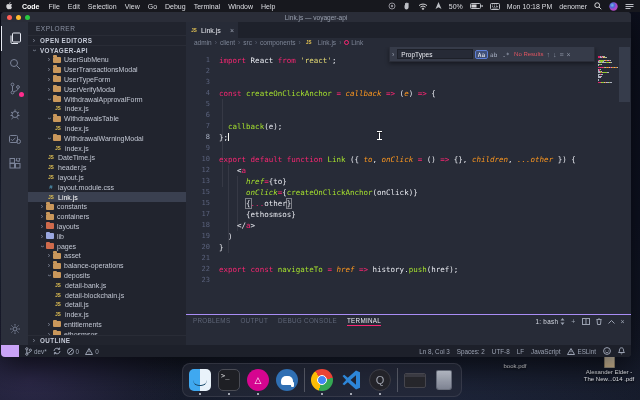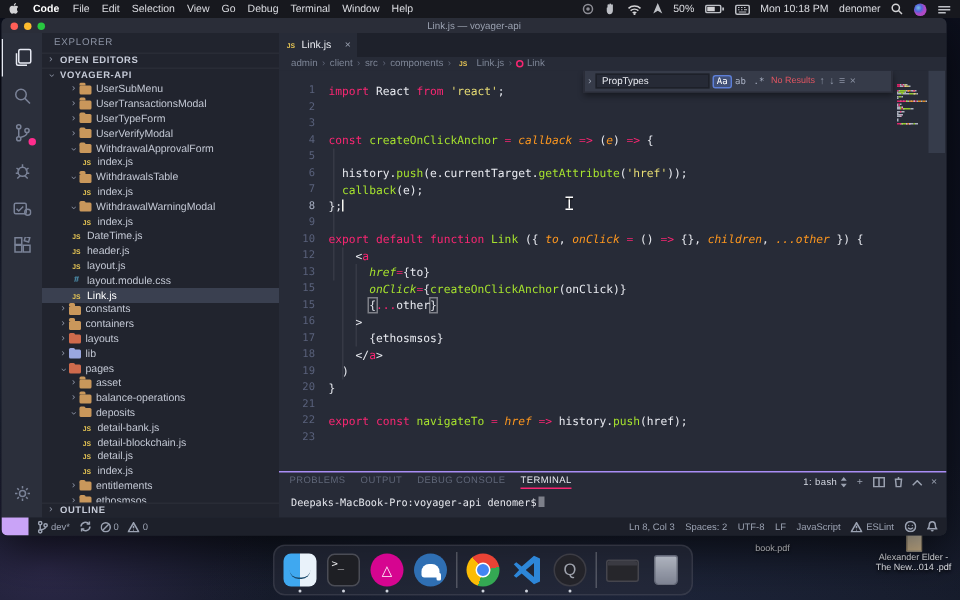--- a/index.html
+++ b/index.html
@@ -544,30 +544,29 @@
         <div id="codearea">
           <div class="guide" style="left:36px; top:52px; height:88px;"></div>
           <div class="guide" style="left:42px; top:118px; height:88px;"></div>
           <div class="guide" style="left:51px; top:129px; height:55px;"></div>
           <div id="codelines">
               <div class="cline"><span class="lnum">1</span><span class="ltext"><span class="tk-k">import</span><span class="tk-d"> React </span><span class="tk-k">from</span><span class="tk-d"> </span><span class="tk-s">'react'</span><span class="tk-d">;</span></span></div>
               <div class="cline"><span class="lnum">2</span></div>
               <div class="cline"><span class="lnum">3</span><span class="ltext"></span></div>
               <div class="cline"><span class="lnum">4</span><span class="ltext"><span class="tk-k">const</span><span class="tk-d"> </span><span class="tk-g">createOnClickAnchor</span><span class="tk-d"> </span><span class="tk-k">=</span><span class="tk-d"> </span><span class="tk-p">callback</span><span class="tk-d"> </span><span class="tk-k">=&gt;</span><span class="tk-d"> (</span><span class="tk-p">e</span><span class="tk-d">) </span><span class="tk-k">=&gt;</span><span class="tk-d"> {</span></span></div>
               <div class="cline"><span class="lnum">5</span></div>
-              <div class="cline"><span class="lnum">6</span><span class="ltext"><span class="tk-d">  history.</span><span class="tk-g">push</span><span class="tk-d">(e.currentTarget.</span><span class="tk-g">getAttribute</span><span class="tk-d">(</span><span class="tk-s">'href'</span><span class="tk-d">));</span></span></div>
+              <div class="cline"><span class="lnum">6</span></div>
               <div class="cline"><span class="lnum">7</span><span class="ltext"><span class="tk-d">  </span><span class="tk-g">callback</span><span class="tk-d">(e);</span></span></div>
               <div class="cline cur"><span class="lnum">8</span><span class="ltext"><span class="tk-d">};</span><span class="caret"></span></span></div>
               <div class="cline"><span class="lnum">9</span><span class="ltext"></span></div>
               <div class="cline"><span class="lnum">10</span><span class="ltext"><span class="tk-k">export</span><span class="tk-d"> </span><span class="tk-k">default</span><span class="tk-d"> </span><span class="tk-k">function</span><span class="tk-d"> </span><span class="tk-g">Link</span><span class="tk-d"> ({ </span><span class="tk-p">to</span><span class="tk-d">, </span><span class="tk-p">onClick</span><span class="tk-d"> </span><span class="tk-k">=</span><span class="tk-d"> () </span><span class="tk-k">=&gt;</span><span class="tk-d"> {}, </span><span class="tk-p">children</span><span class="tk-d">, </span><span class="tk-p">...other</span><span class="tk-d"> }) {</span></span></div>
               <div class="cline"><span class="lnum">12</span><span class="ltext"><span class="tk-d">    &lt;</span><span class="tk-t">a</span></span></div>
               <div class="cline"><span class="lnum">13</span><span class="ltext"><span class="tk-d">      </span><span class="tk-a">href</span><span class="tk-k">=</span><span class="tk-d">{to}</span></span></div>
               <div class="cline"><span class="lnum">15</span><span class="ltext"><span class="tk-d">      </span><span class="tk-a">onClick</span><span class="tk-k">=</span><span class="tk-d">{</span><span class="tk-g">createOnClickAnchor</span><span class="tk-d">(onClick)}</span></span></div>
               <div class="cline"><span class="lnum">15</span><span class="ltext"><span class="tk-d">      </span><span class="tk-d bm">{</span><span class="tk-k">...</span><span class="tk-d">other</span><span class="tk-d bm">}</span></span></div>
-              <div class="cline"><span class="lnum">16</span><span class="ltext"><span class="tk-d">    &gt;</span></span></div>
               <div class="cline"><span class="lnum">17</span><span class="ltext"><span class="tk-d">      {ethosmsos}</span></span></div>
               <div class="cline"><span class="lnum">18</span><span class="ltext"><span class="tk-d">    &lt;/</span><span class="tk-t">a</span><span class="tk-d">&gt;</span></span></div>
               <div class="cline"><span class="lnum">19</span><span class="ltext"><span class="tk-d">  )</span></span></div>
               <div class="cline"><span class="lnum">20</span><span class="ltext"><span class="tk-d">}</span></span></div>
               <div class="cline"><span class="lnum">21</span><span class="ltext"></span></div>
               <div class="cline"><span class="lnum">22</span><span class="ltext"><span class="tk-k">export</span><span class="tk-d"> </span><span class="tk-k">const</span><span class="tk-d"> </span><span class="tk-g">navigateTo</span><span class="tk-d"> </span><span class="tk-k">=</span><span class="tk-d"> </span><span class="tk-p">href</span><span class="tk-d"> </span><span class="tk-k">=&gt;</span><span class="tk-d"> history.</span><span class="tk-g">push</span><span class="tk-d">(href);</span></span></div>
               <div class="cline"><span class="lnum">23</span><span class="ltext"></span></div>
             </div>
 
           <div id="find">
@@ -759,23 +758,20 @@
                 </svg>
               <svg class="pic" width="6" height="7" viewBox="0 0 6 7">
                   <path d="M.5 1.5h5M1 1.5l.5 5h3l.5-5M2.5.5h1" stroke="#9aa1b0" fill="none"></path>
                 </svg>
               <svg class="pic" width="7" height="4" viewBox="0 0 7 4">
                   <path d="M.5 3.5L3.5.5l3 3" stroke="#9aa1b0" fill="none"></path>
                 </svg>
               <span class="pic">×</span>
             </div>
           </div>
-          <div id="term-line">
-            <span>Deepaks-MacBook-Pro:voyager-api denomer$</span><span class="term-cursor"></span>
-          </div>
         </div>
       </div>
     </div>
 
     <div id="statusbar">
       <div id="sb-left">
           <div id="remote-block"></div>
           <span class="sb-item">
             <span style="display: inline-flex;">
               <svg width="7" height="9" viewBox="0 0 7 9">

